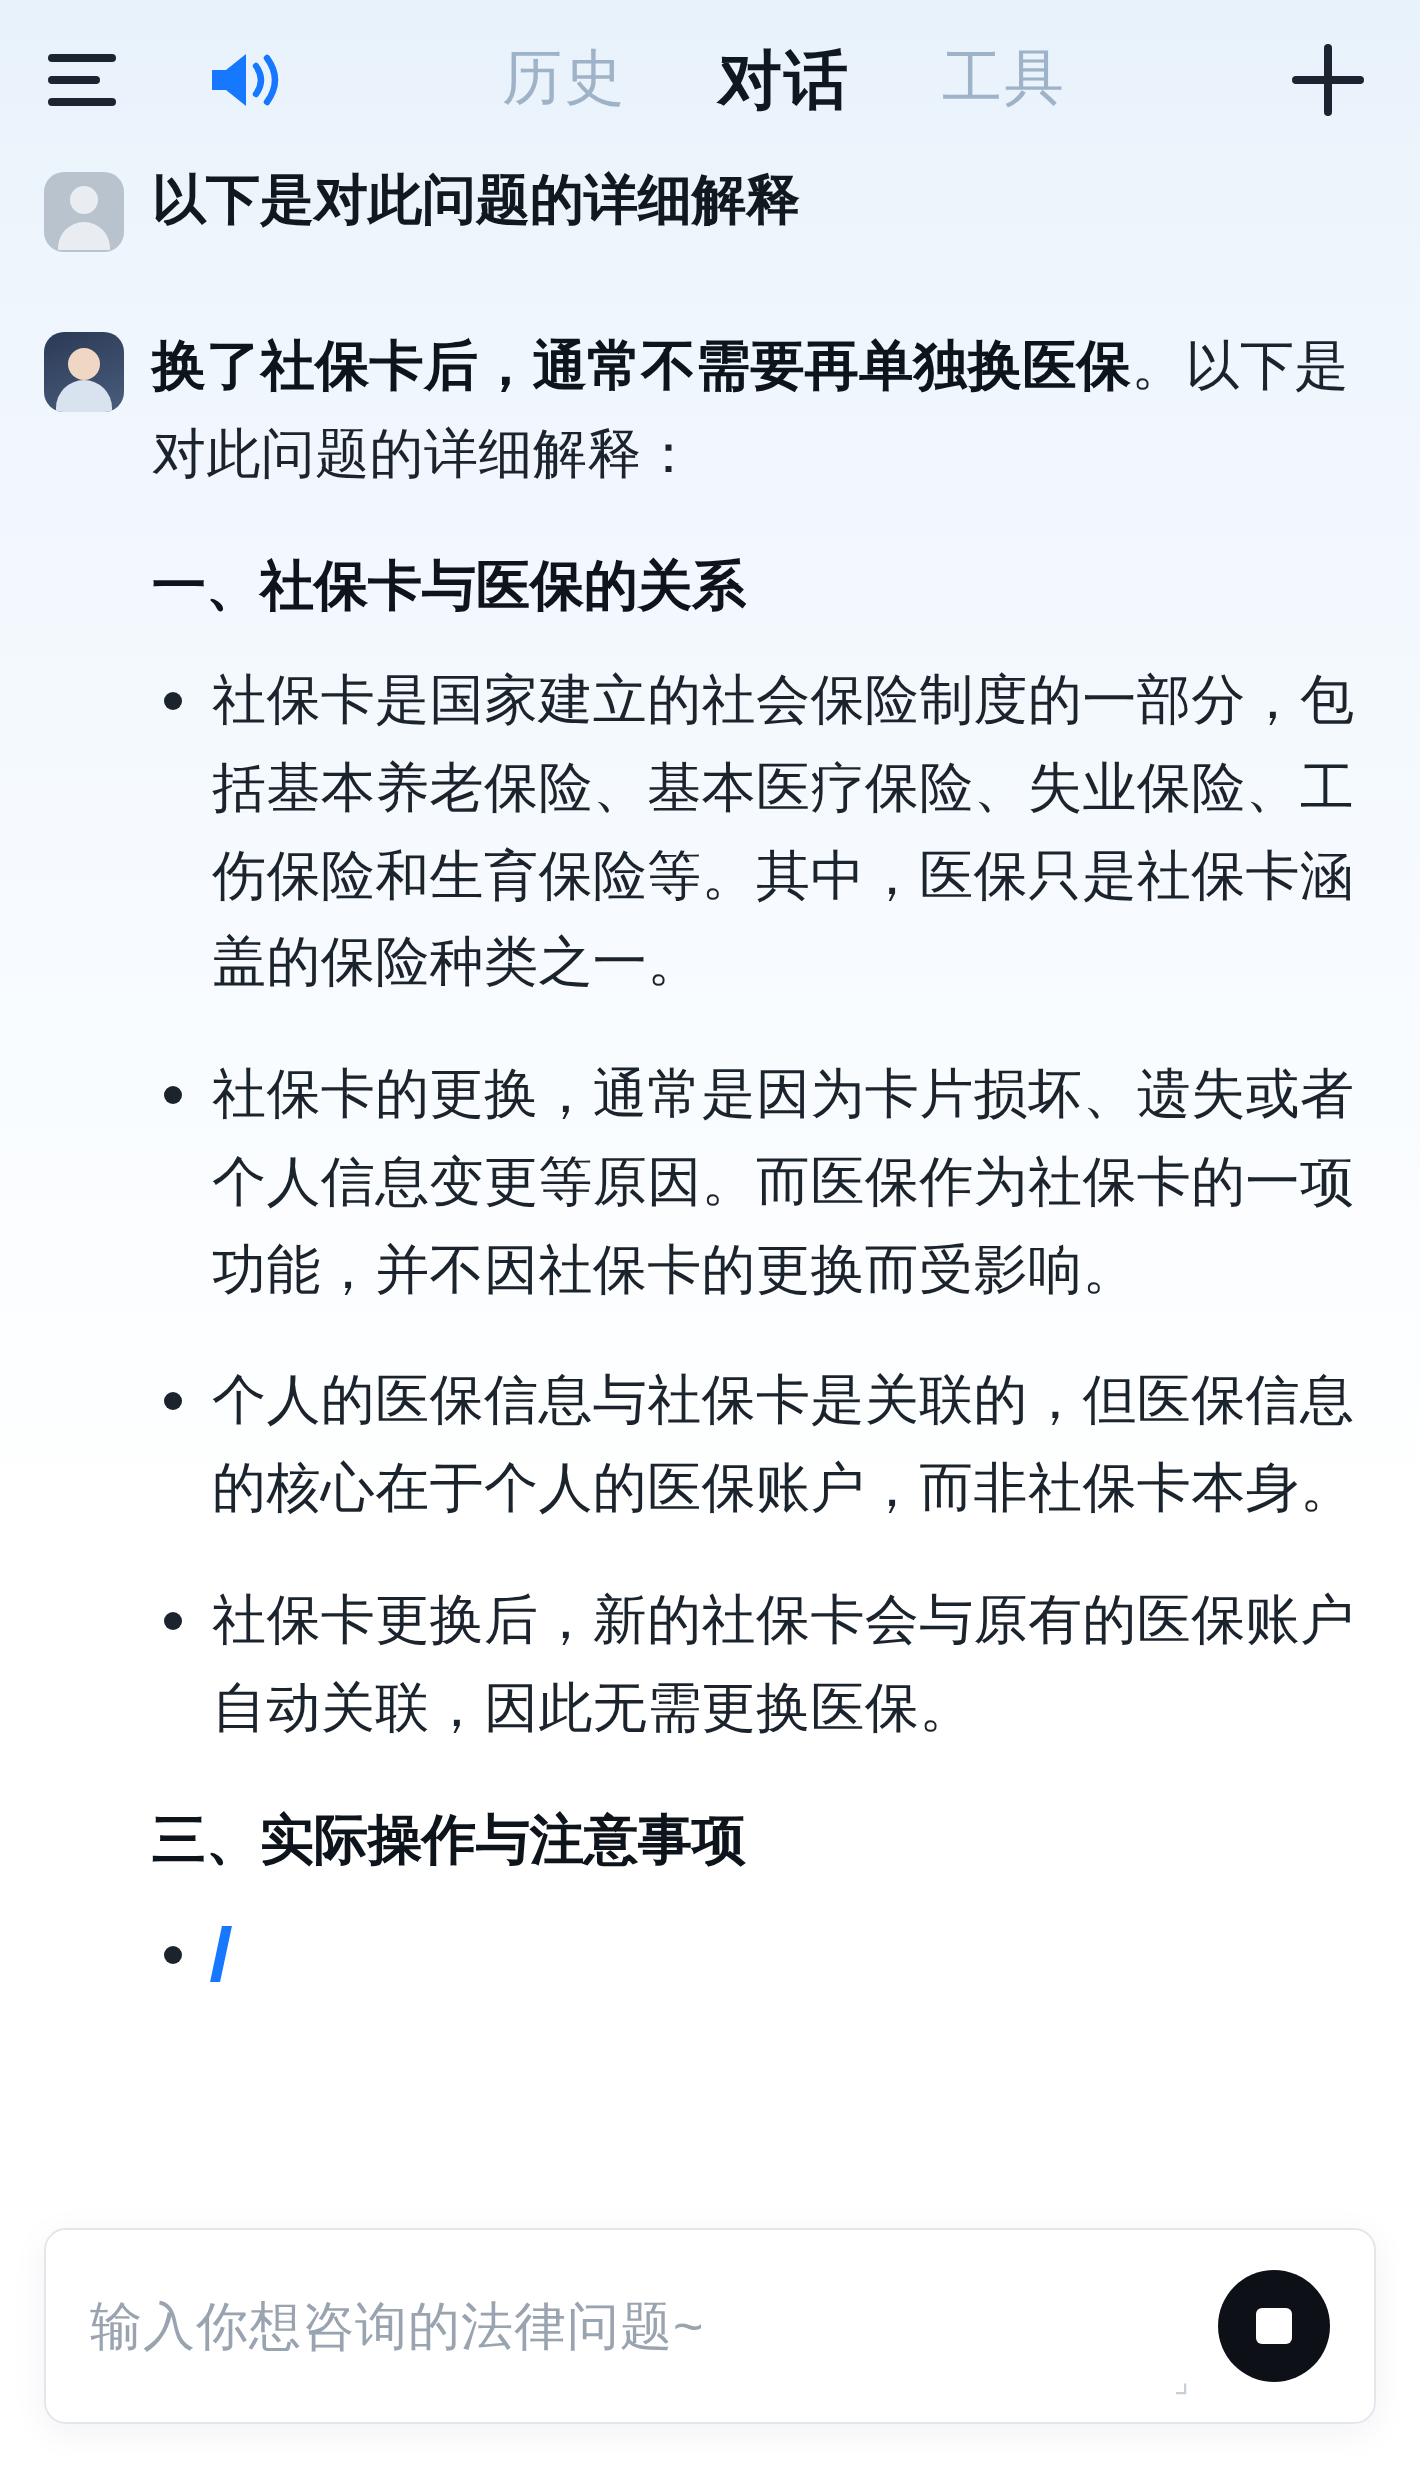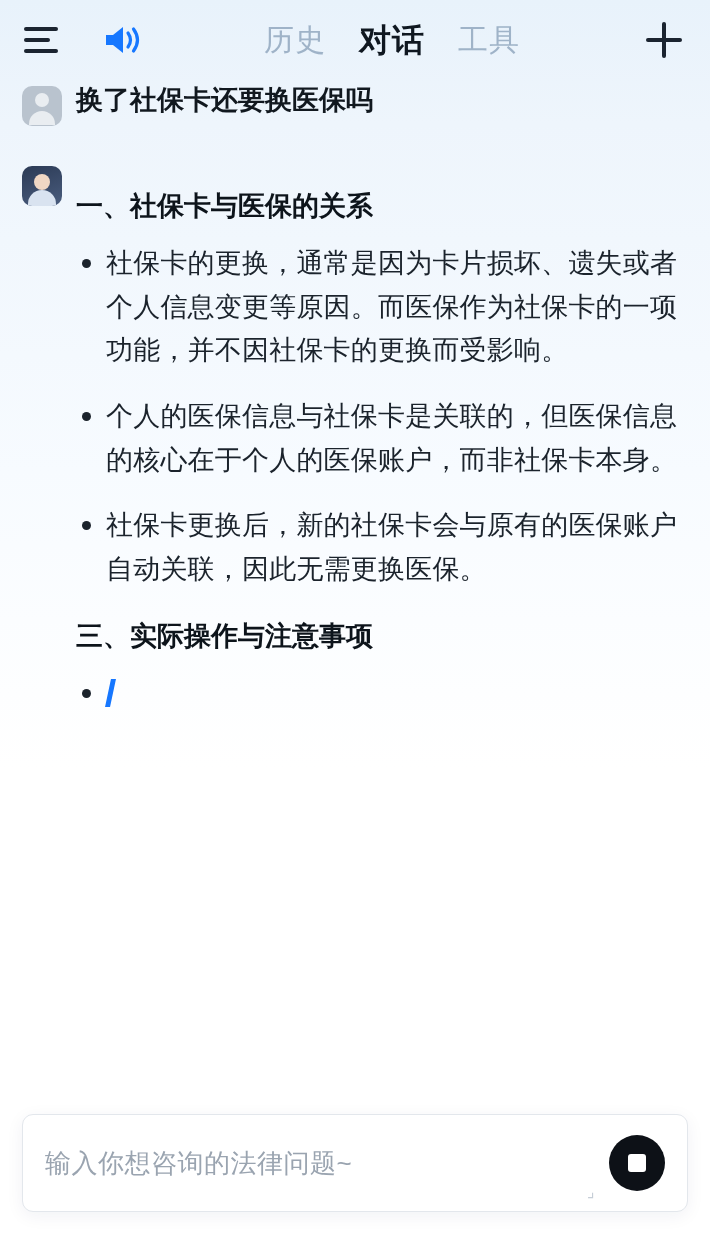--- a/index.html
+++ b/index.html
@@ -45,21 +45,21 @@
     position: relative;
     cursor: pointer;
   }
   .speaker-icon svg { display: block; }
 
   .tabs {
     flex: 1;
     display: flex;
     align-items: center;
     justify-content: center;
-    gap: 33px;
+    gap: 46px;
     margin-left: 8px;
   }
   .tab {
     font-size: 30px;
     color: #9fb3c8;
     letter-spacing: 1px;
     cursor: pointer;
     line-height: 1;
   }
   .tab.active {
@@ -280,31 +280,35 @@
     </div>
 
     <div class="plus-icon"></div>
   </div>
 
   <div class="conversation">
 
     <div class="msg" style="margin-bottom:34px;">
       <div class="avatar user"></div>
       <div class="user-msg">
-        <div class="text">换了社保卡还要换医保吗</div>
+        <div class="text">以下是对此问题的详细解释</div>
       </div>
     </div>
 
     <div class="msg">
       <div class="avatar bot"></div>
       <div class="bot-block">
 
+        <div class="para">
+          <b>换了社保卡后，通常不需要再单独换医保</b><span>。以下是对此问题的详细解释：</span>
+        </div>
 
         <div class="heading">一、社保卡与医保的关系</div>
         <ul class="bullets">
+          <li>社保卡是国家建立的社会保险制度的一部分，包括基本养老保险、基本医疗保险、失业保险、工伤保险和生育保险等。其中，医保只是社保卡涵盖的保险种类之一。</li>
           <li>社保卡的更换，通常是因为卡片损坏、遗失或者个人信息变更等原因。而医保作为社保卡的一项功能，并不因社保卡的更换而受影响。</li>
         </ul>
 
         <ul class="bullets">
           <li>个人的医保信息与社保卡是关联的，但医保信息的核心在于个人的医保账户，而非社保卡本身。</li>
           <li>社保卡更换后，新的社保卡会与原有的医保账户自动关联，因此无需更换医保。</li>
         </ul>
 
         <div class="heading">三、实际操作与注意事项</div>
         <ul class="bullets">

